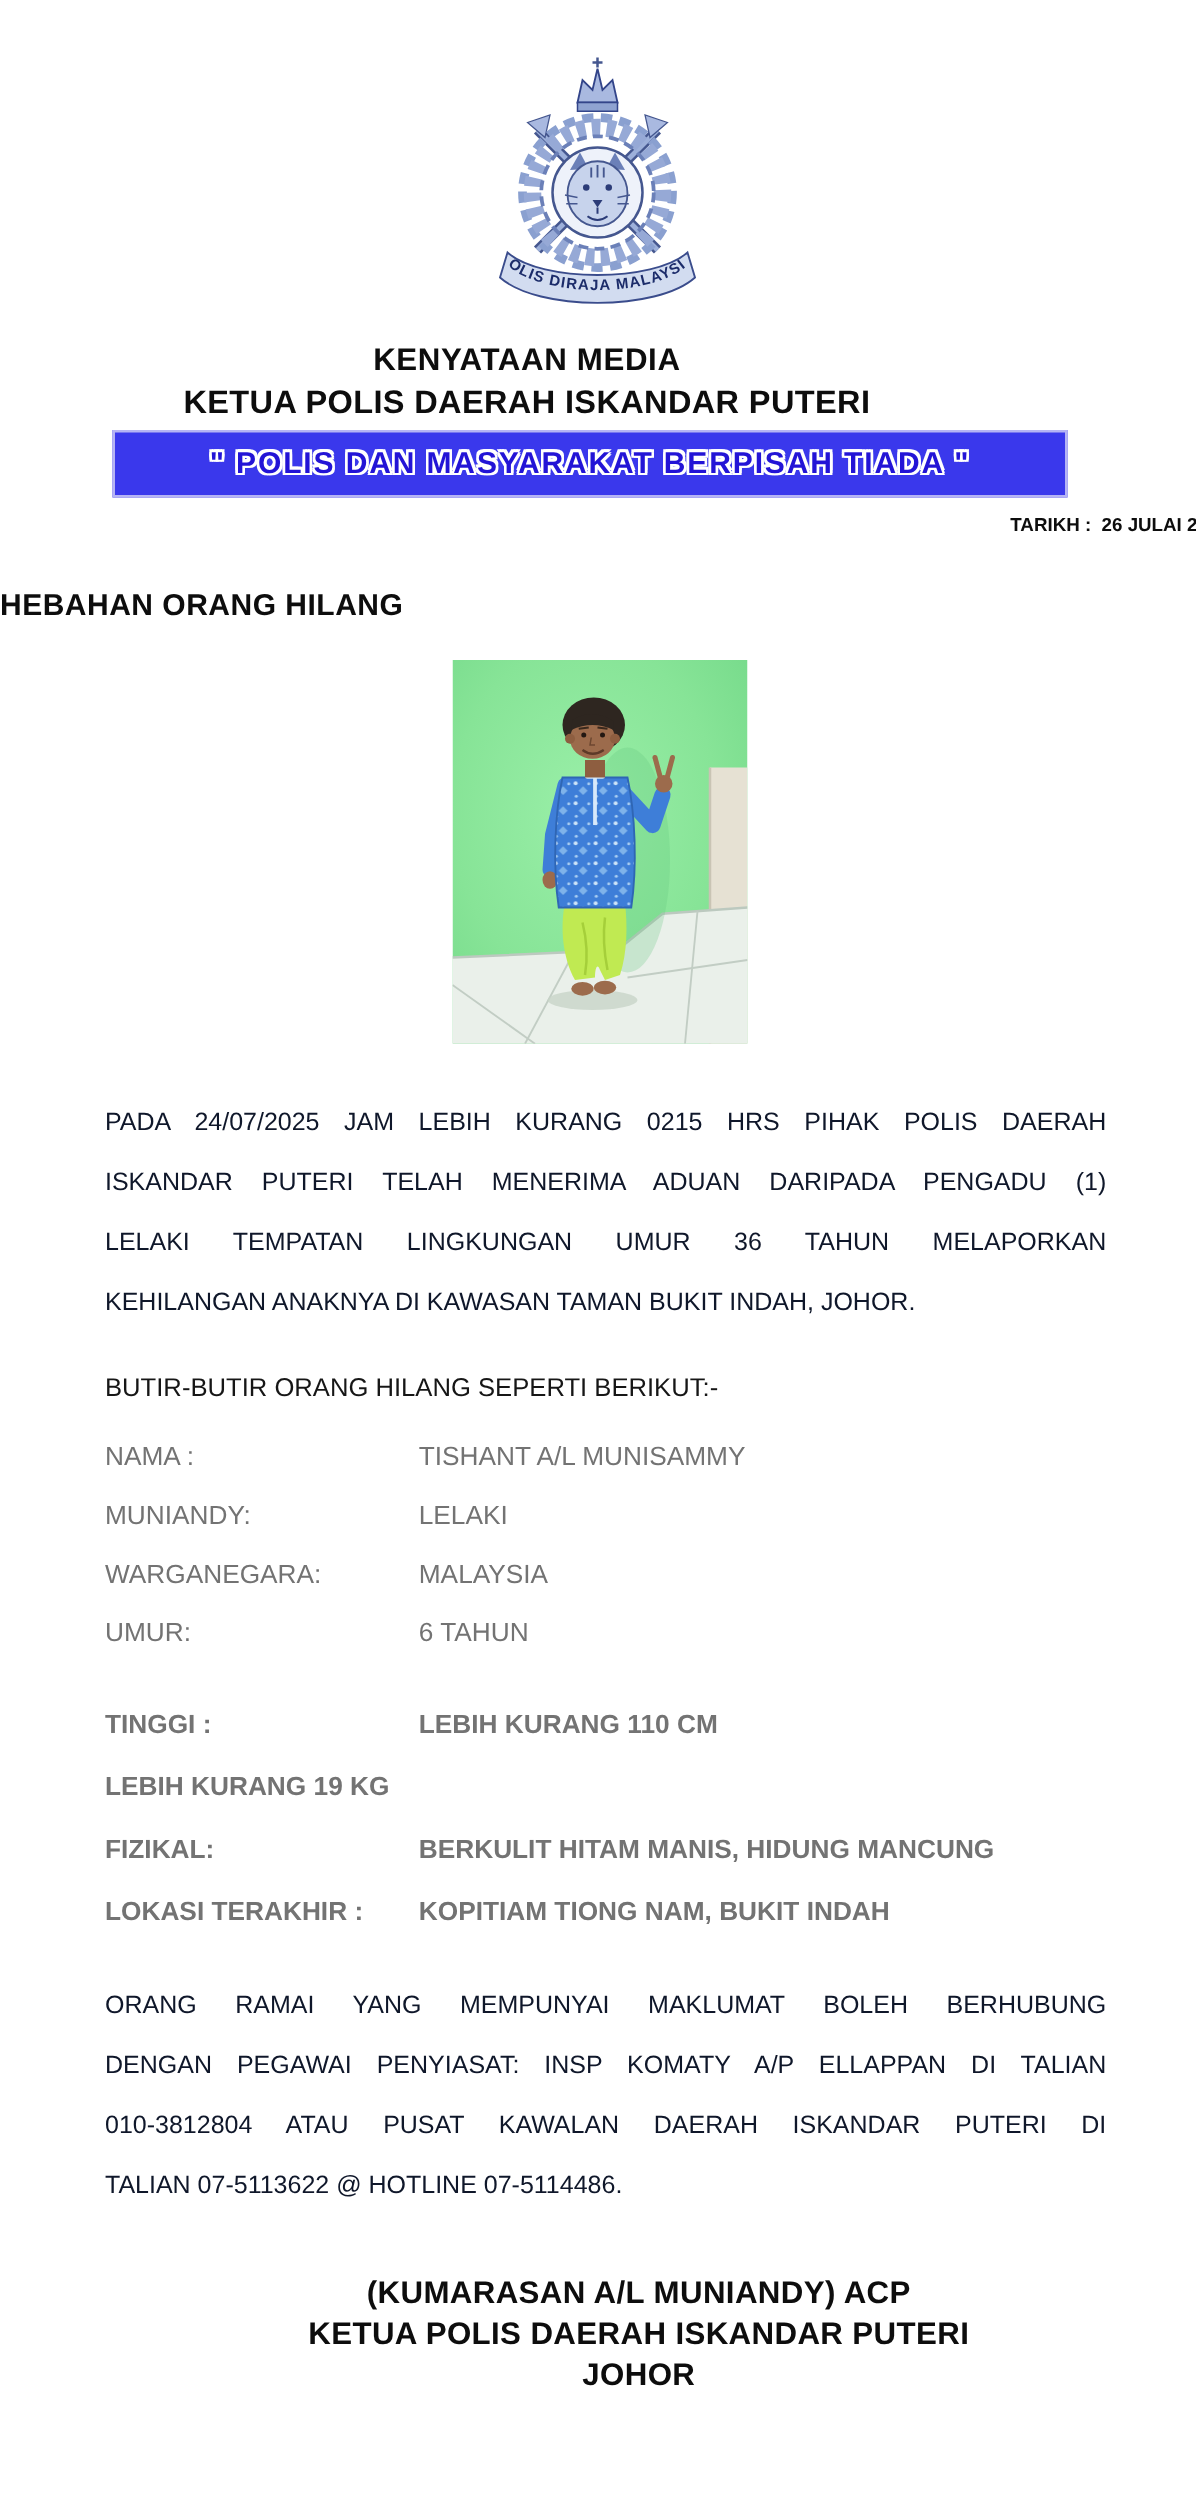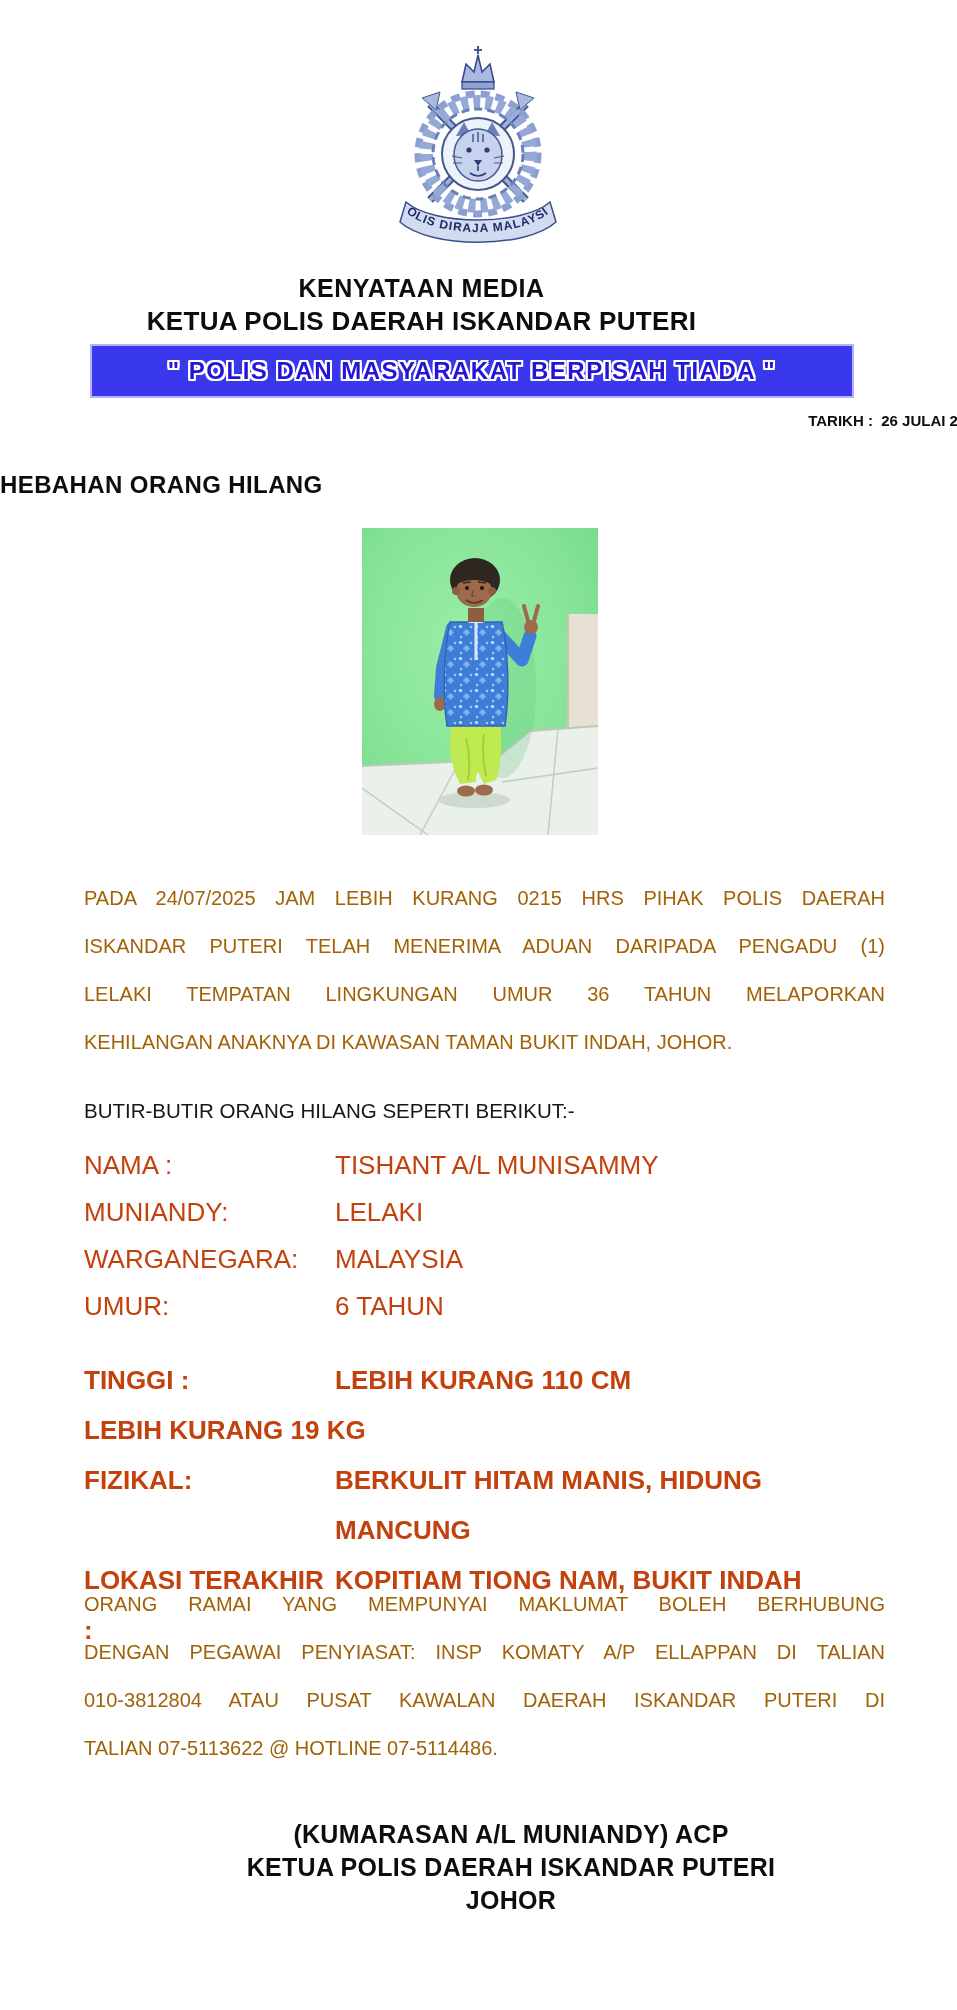--- a/index.html
+++ b/index.html
@@ -31,25 +31,25 @@
     text-shadow:
       -2px -2px 0 #fff, 2px -2px 0 #fff, -2px 2px 0 #fff, 2px 2px 0 #fff,
       -2px 0 0 #fff, 2px 0 0 #fff, 0 -2px 0 #fff, 0 2px 0 #fff;
     white-space:pre;
   }
   .date-line{left:0;top:406px;width:957px;text-align:right;font-size:15px;font-weight:bold;white-space:pre;line-height:30px;padding-left:26px;}
   .section-heading{left:0;top:470px;width:957px;font-size:24px;font-weight:bold;letter-spacing:0.4px;line-height:30px;}
   
   .photo{left:362px;top:528px;width:236px;height:307px;}
   
-  .para{left:84px;width:801px;font-size:20px;line-height:48px;color:#a16207;}
+  .para{left:84px;width:801px;font-size:20px;line-height:48px;color:#0f172a;}
   .jline{text-align:justify;text-align-last:justify;}
   .jline.last{text-align-last:left;}
   .details-intro{left:84px;top:1096px;width:801px;font-size:20.5px;line-height:30px;color:#161616;}
-  .details{left:84px;width:801px;font-size:26px;color:#c2410c;}
+  .details{left:84px;width:801px;font-size:21px;color:#737373;}
   .details .row{display:flex;line-height:47px;}
   .details2 .row{line-height:50px;font-weight:bold;}
   .details .lbl{width:251px;flex:0 0 251px;}
   .details .val{flex:1;}
   .signature{left:65px;top:1818px;width:892px;text-align:center;font-size:25px;font-weight:bold;line-height:33px;letter-spacing:0.3px;}
 </style>
 </head>
 <body>
 
 <div class="page">

